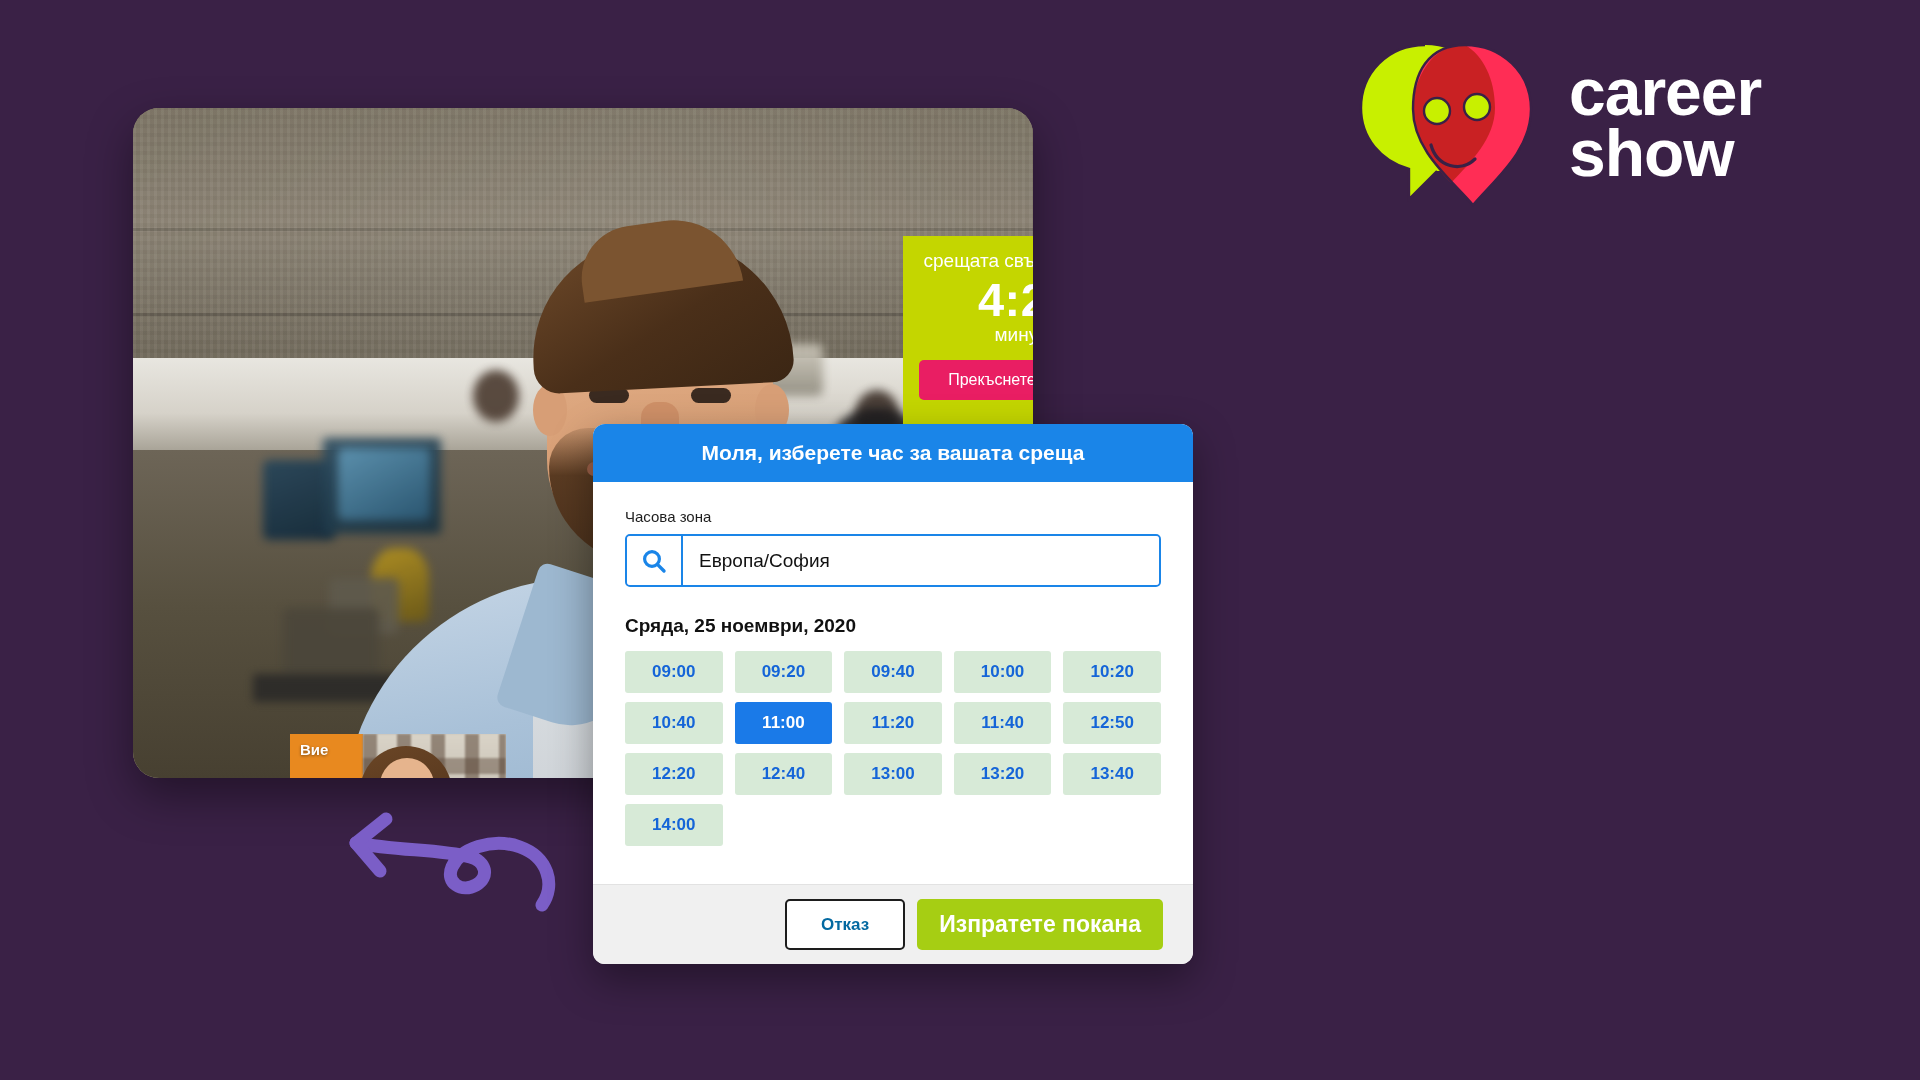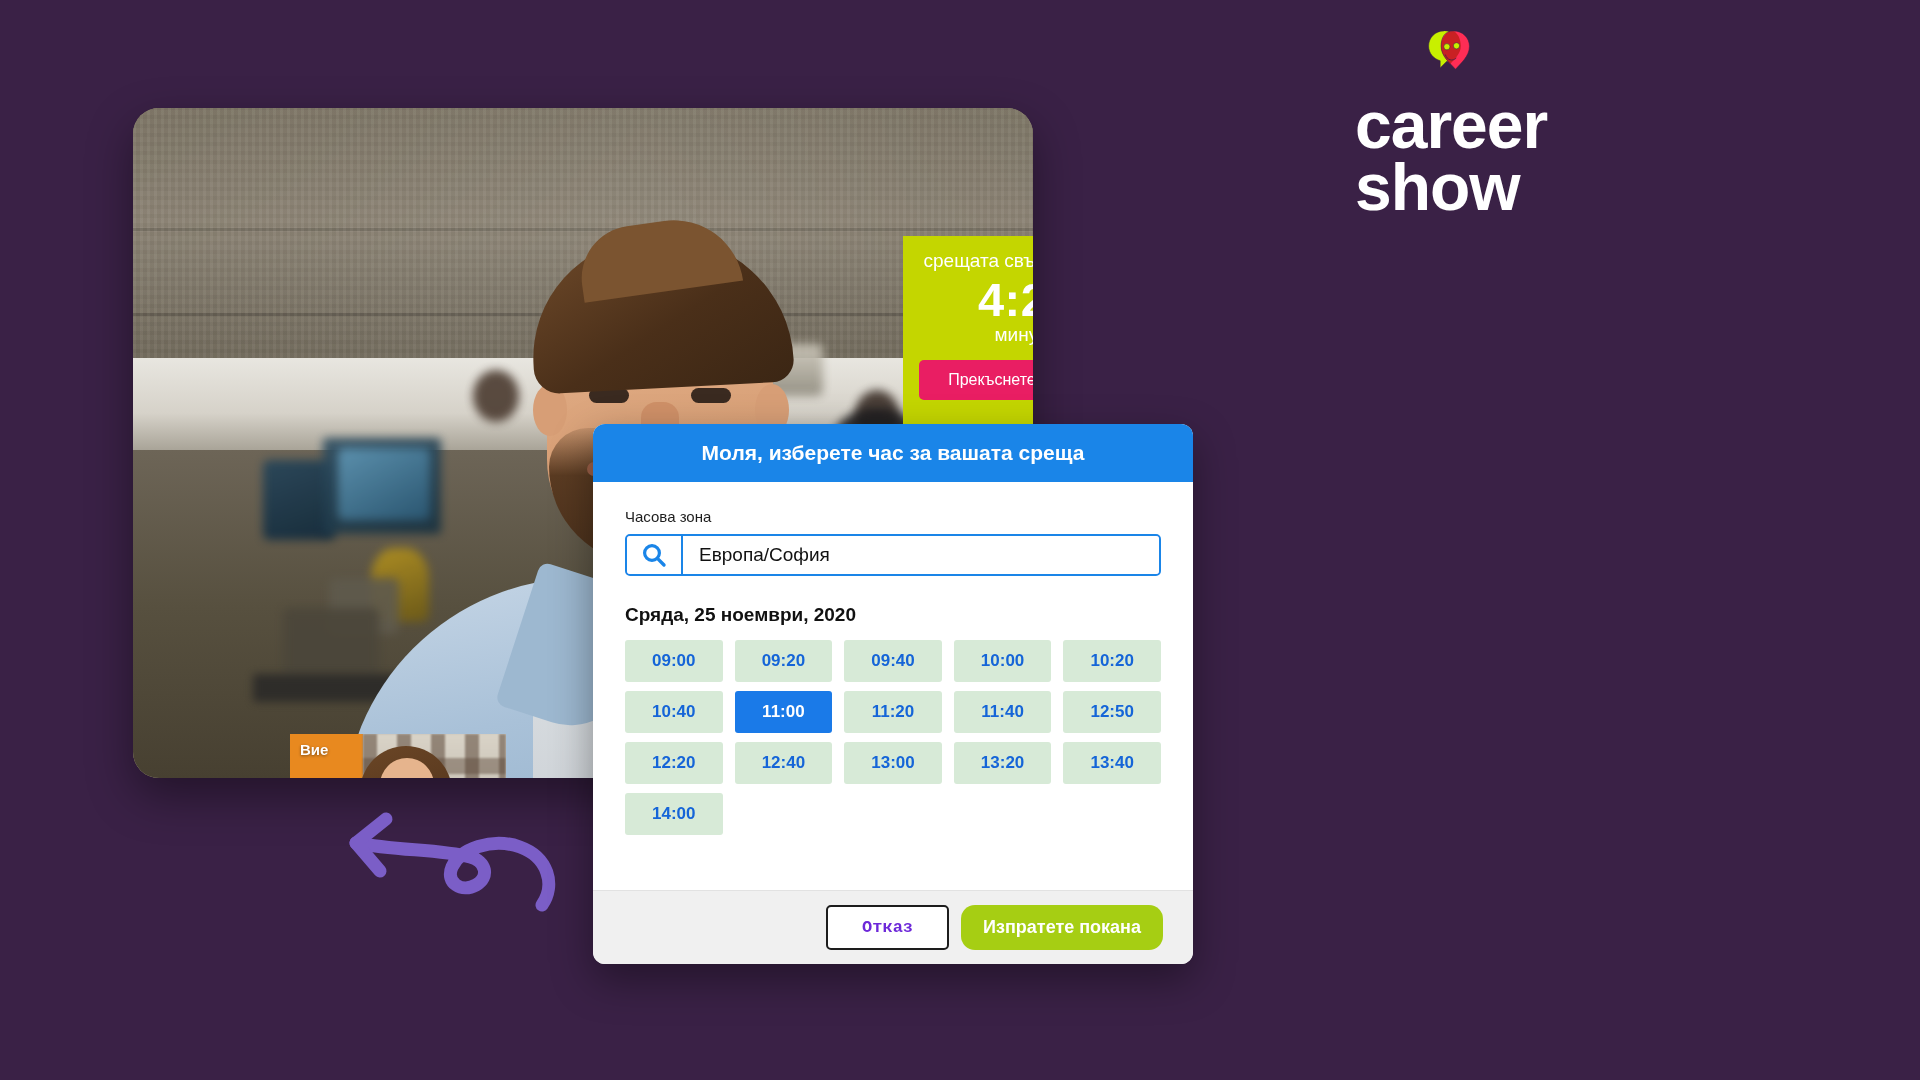--- a/index.html
+++ b/index.html
@@ -161,21 +161,21 @@
     box-shadow:0 16px 42px rgba(0,0,0,.38);
     display:flex;flex-direction:column;
   }
   .dlg-head{
     background:#1a85e8;color:#fff;text-align:center;
     padding:17px 20px;font-size:21px;font-weight:700;
   }
   .dlg-body{flex:1;padding:26px 32px 10px;background:#fff;}
   .tz-label{font-size:15px;color:#1d1d1d;margin-bottom:9px;}
   .tz-field{
-    display:flex;align-items:stretch;height:42px;
+    display:flex;align-items:stretch;height:53px;
     border:2px solid #1a85e8;border-radius:5px;overflow:hidden;background:#c4b5fd;
   }
   .tz-icon{
     width:56px;display:flex;align-items:center;justify-content:center;
     border-right:2px solid #1a85e8;background:#fff;
   }
   .tz-input{
     flex:1;border:none;outline:none;padding:0 16px;font-size:19px;
     color:#111;font-family:inherit;background:#fff;
   }
@@ -189,31 +189,31 @@
     padding:11px 0;font-size:17px;font-weight:700;font-family:inherit;
     text-align:center;cursor:pointer;
   }
   .slot.selected{background:#1a7ae8;color:#ffffff;}
   .dlg-foot{
     background:#f0f0f0;padding:14px 30px;
     display:flex;justify-content:flex-end;gap:12px;border-top:1px solid #e2e2e2;
   }
   .btn-cancel{
     background:#fff;border:2px solid #1d1d1d;border-radius:5px;
-    padding:10px 34px;font-size:17px;font-weight:700;color:#6d28d9;
-    font-family:Liberation Mono, monospace;cursor:pointer;
+    padding:10px 34px;font-size:17px;font-weight:700;color:#0369a1;
+    font-family:Liberation Sans, sans-serif;cursor:pointer;
   }
   .btn-send{
-    background:#a6ce13;border:none;border-radius:14px;
-    padding:12px 22px;font-size:18px;font-weight:700;color:#fff;
+    background:#a6ce13;border:none;border-radius:5px;
+    padding:12px 22px;font-size:23px;font-weight:700;color:#fff;
     font-family:inherit;cursor:pointer;
   }
 
   
-  .logo{position:absolute;left:1355px;top:28px;width:530px;height:190px;display:flex;align-items:flex-start;gap:24px;flex-direction:column;}
+  .logo{position:absolute;left:1355px;top:28px;width:530px;height:190px;display:flex;align-items:center;gap:24px;}
   .logo-text{display:flex;flex-direction:column;line-height:.93;}
   .logo-text span{color:#ffffff;font-size:66px;font-weight:700;letter-spacing:-1px;}
 </style>
 </head>
 <body>
 
 <div id="stage">
 
   <div class="video-card">
     <div class="office-bg">

